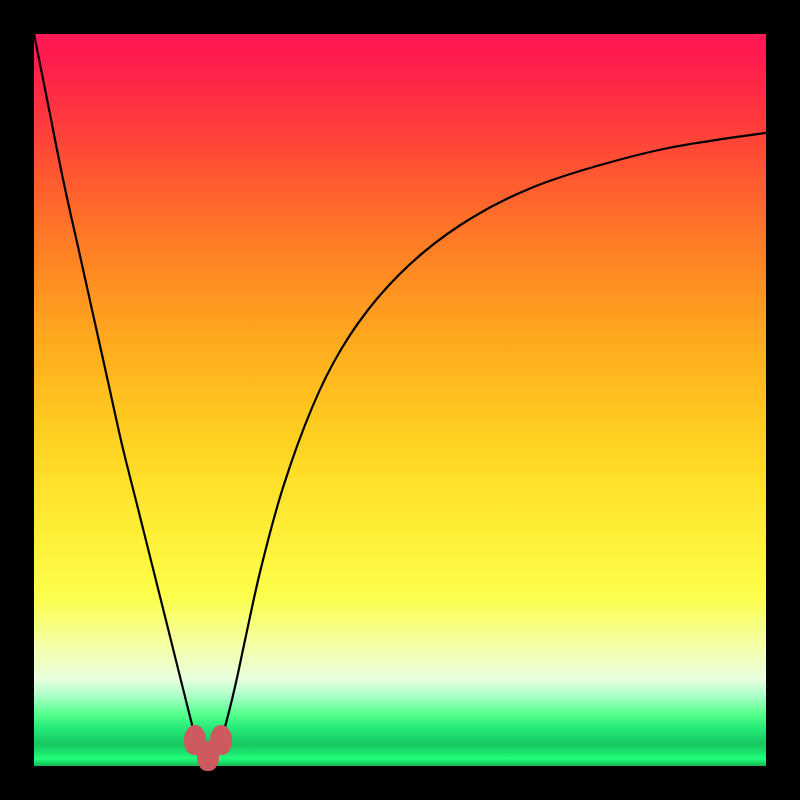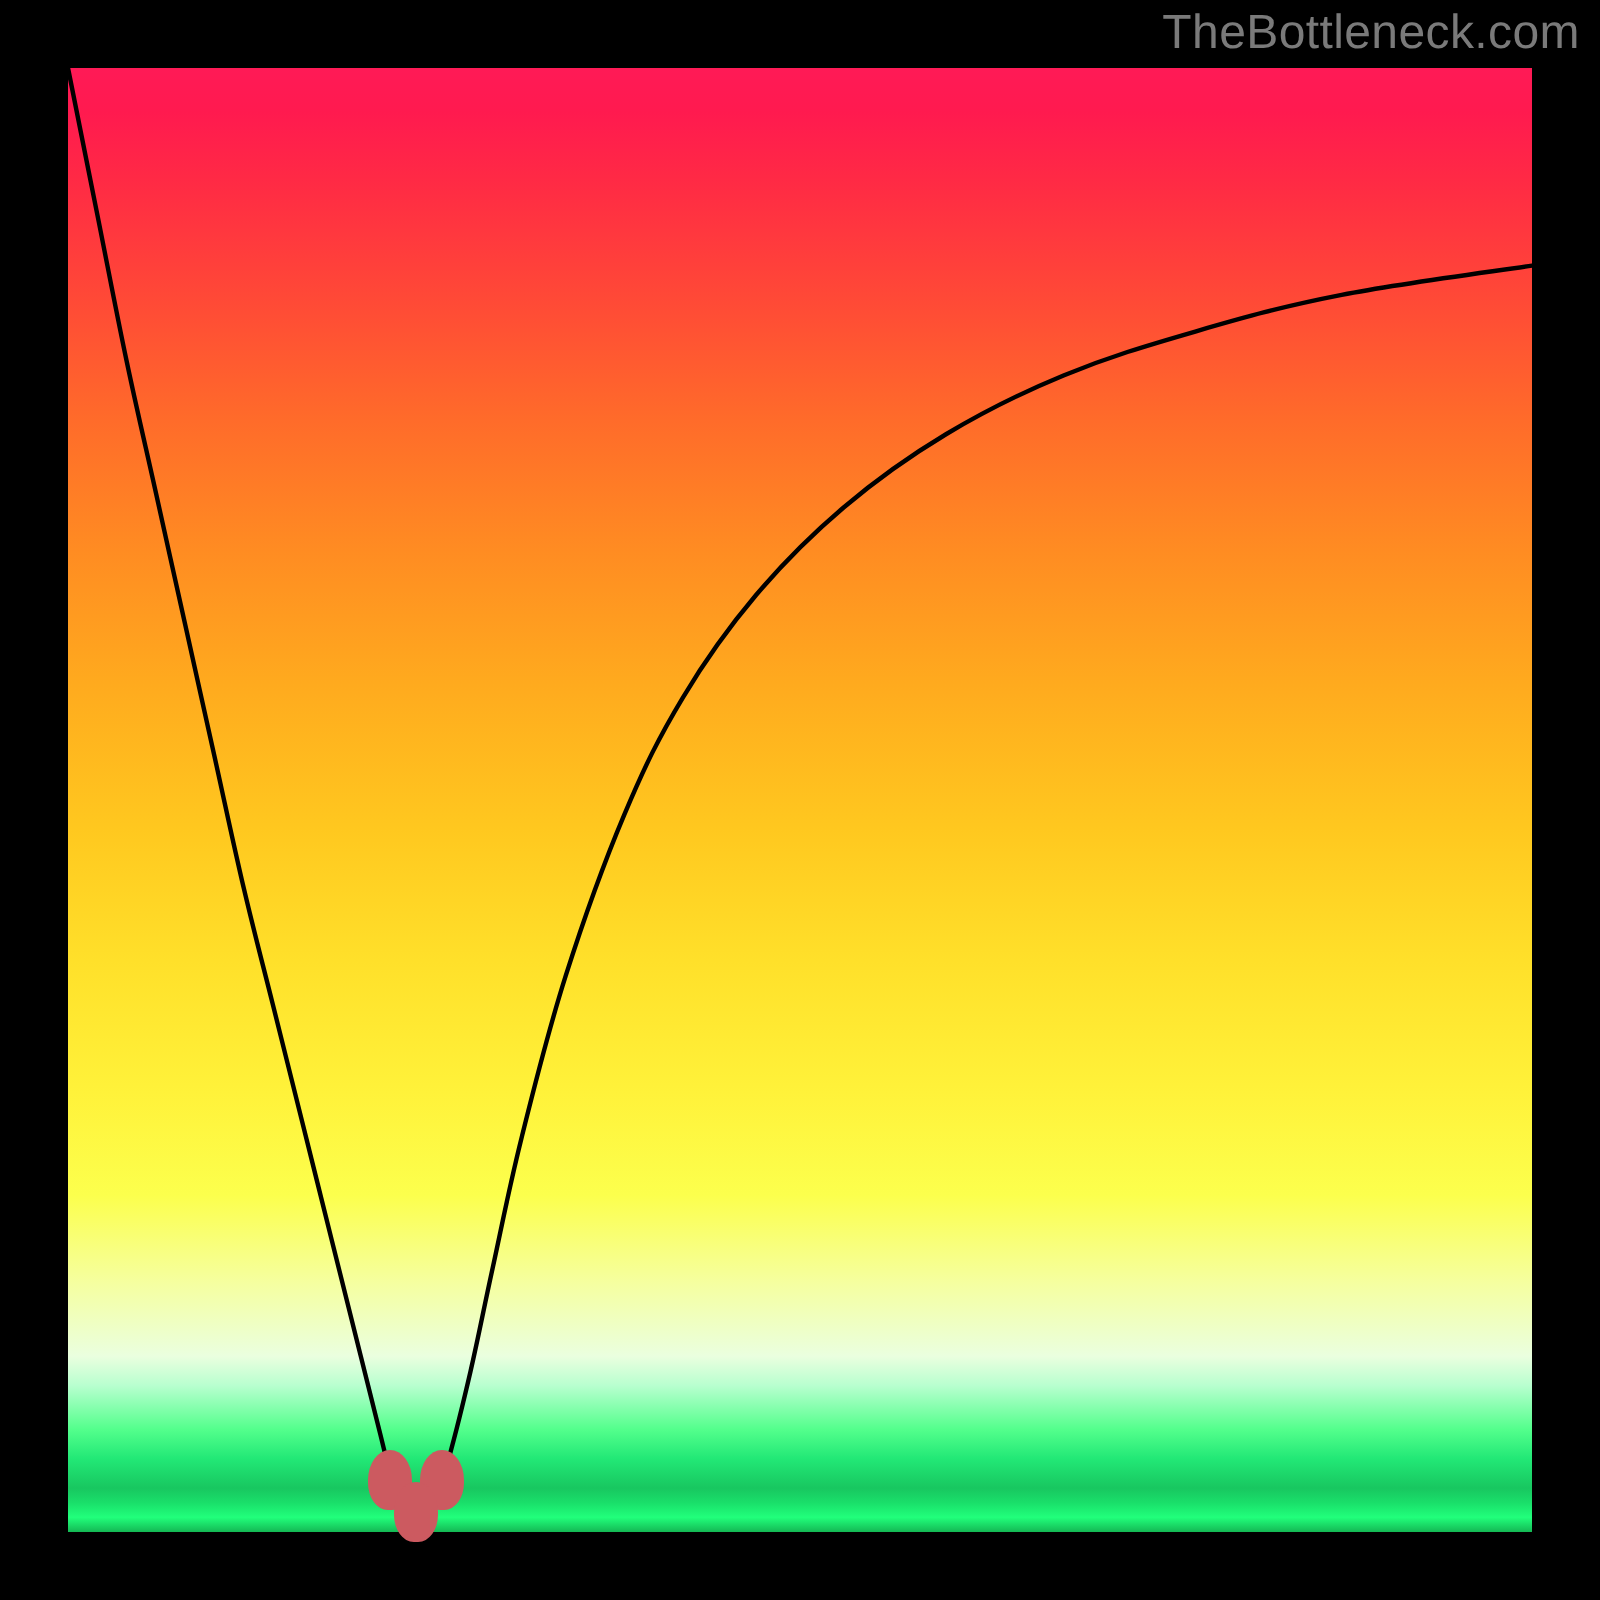--- a/index.html
+++ b/index.html
@@ -68,21 +68,20 @@
   .blob {
     position: absolute;
     background: #cc5a60;
     border-radius: 50% 50% 45% 45%;
   }
 </style>
 </head>
 <body>
 
 <div class="frame">
-  <div class="watermark">TheBottleneck.com</div>
   <div class="plot-area">
     <svg class="curve" viewBox="0 0 732 732" preserveAspectRatio="none">
       <path id="curve-path" d="M 0,0 C 2.6352,13.175999999999988 9.3696,46.84799999999994 14.64,73.19999999999993 C 19.910400000000003,99.55199999999992 24.0096,121.36559999999997 29.28,146.39999999999998 C 34.5504,171.43439999999998 38.6496,188.56319999999997 43.92,212.27999999999997 C 49.190400000000004,235.99679999999998 53.2896,254.44320000000002 58.56,278.16 C 63.830400000000004,301.8768 67.92960000000001,320.3232 73.2,344.03999999999996 C 78.4704,367.75679999999994 82.56960000000001,387.5208 87.84,409.92 C 93.1104,432.3192 97.20960000000001,447.39840000000004 102.48,468.48 C 107.7504,489.5616 111.84960000000001,505.9584 117.12,527.04 C 122.3904,548.1216 126.4896,564.5184 131.76,585.6 C 137.0304,606.6816 141.7884,625.7135999999999 146.4,644.16 C 151.01160000000002,662.6064 154.08599999999998,674.904 157.38,688.08 C 160.674,701.2560000000001 162.06480000000002,710.772 164.70000000000002,717.36 C 167.33520000000001,723.948 168.726,724.68 172.01999999999998,724.68 C 175.31399999999996,724.68 179.706,722.6304 183,717.36 C 186.294,712.0896 187.02599999999998,707.2583999999999 190.32,695.4 C 193.614,683.5416 197.34720000000002,668.6088 201.3,651.48 C 205.2528,634.3512000000001 207.66839999999996,621.3216 212.27999999999997,600.24 C 216.89159999999998,579.1584 220.33199999999997,560.712 226.92,534.36 C 233.508,508.00800000000004 239.65680000000003,482.82719999999995 248.88000000000002,453.84 C 258.1032,424.8528 267.61920000000003,398.3544 278.16,373.32 C 288.7008,348.2856 295.5816,334.52400000000006 307.44,314.76000000000005 C 319.2984,294.99600000000004 329.54639999999995,280.6488 344.03999999999996,263.52 C 358.5336,246.39119999999997 370.8312,234.0936 387.96000000000004,219.60000000000002 C 405.08880000000005,205.10640000000004 419.436,194.8584 439.2,183 C 458.964,171.1416 475.36080000000004,162.94320000000002 497.76000000000005,153.72000000000003 C 520.1592,144.49680000000004 538.6056,139.0068 563.64,131.76 C 588.6744,124.5132 606.5352,119.38920000000003 636.84,113.46000000000004 C 667.1448,107.53080000000004 714.8712,101.45520000000005 732,98.82000000000005" fill="none" stroke="#000000" stroke-width="2.2" stroke-linecap="round" stroke-linejoin="round"></path>
     </svg>
     <div id="blob-container">
         <div class="blob" style="width: 22px; height: 30px; left: 150.04px; top: 691.38px; background: rgb(204, 90, 96);"></div>
         <div class="blob" style="width: 22px; height: 30px; left: 175.66px; top: 691.38px; background: rgb(204, 90, 96);"></div>
         <div class="blob" style="width: 22px; height: 30px; left: 163.216px; top: 707.484px; background: rgb(204, 90, 96);"></div>
       </div>
   </div>

